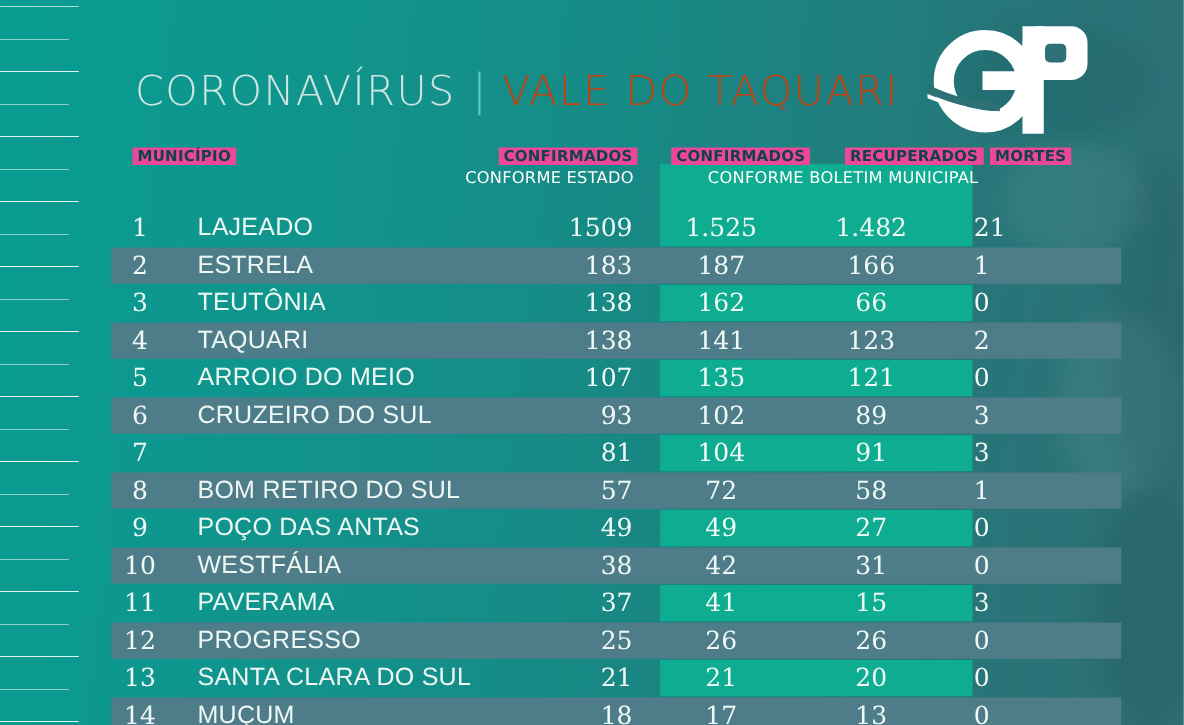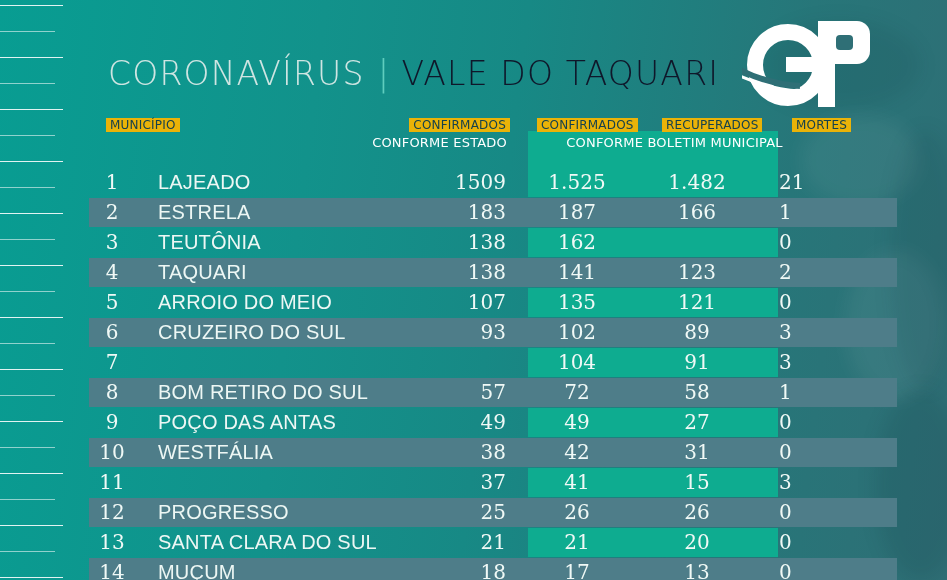--- a/index.html
+++ b/index.html
@@ -24,36 +24,36 @@
   .lines-b { top:31px; height:549px; width:55px;
     background:repeating-linear-gradient(to bottom, rgba(255,255,255,0.55) 0 1px, transparent 1px 52px); }
 
   
   .title {
     position:absolute; left:108px; top:53px; white-space:nowrap;
     font-family:"DejaVu Sans", sans-serif; font-weight:200;
     font-size:33px; letter-spacing:1.2px; color:#CFE5E2;
   }
   .title .sep { color:#5FCDBE; font-weight:100; font-size:35px; margin:0 11px 0 13px; }
-  .title .region { color:#0f172a; }
+  .title .region { color:#c2410c; }
 
   
   .logo { position:absolute; left:742px; top:16px; }
 
   
   .chip {
     position:absolute; top:118px; height:14px; line-height:14px;
-    background:#eab308; color:#15414D; font-weight:normal; font-size:12px;
+    background:#ec4899; color:#15414D; font-weight:bold; font-size:12px;
     font-family:"DejaVu Sans", sans-serif; letter-spacing:0.2px; padding:0 4px;
     white-space:nowrap;
   }
   .chip-municipio    { left:106px; }
   .chip-conf-estado  { right:437px; }
   .chip-conf-mun     { left:537px; }
-  .chip-recuperados  { left:662px; }
+  .chip-recuperados  { left:676px; }
   .chip-mortes       { left:792px; }
 
   .sub {
     position:absolute; top:135px; color:#FFFFFF; font-weight:normal; font-size:13px;
     font-family:"DejaVu Sans", sans-serif; letter-spacing:0.2px; white-space:nowrap;
   }
   .sub-estado    { right:440px; text-align:right; }
   .sub-municipal { left:528px; width:293px; text-align:center; }
 
   .green-head { position:absolute; left:528px; top:131px; width:250px; height:37px; background:#0EAC90; }
@@ -134,20 +134,21 @@
     <div class="cell mun num">187</div>
     <div class="cell recup num">166</div>
     <div class="cell mortes num">1</div>
   </div>
     <div class="row" style="top: 228px;">
     <div class="mid-bg"></div>
     <div class="cell rank num">3</div>
     <div class="cell name">TEUTÔNIA</div>
     <div class="cell estado num">138</div>
     <div class="cell mun num">162</div>
+    <div class="cell recup num">66</div>
     <div class="cell mortes num">0</div>
   </div>
     <div class="row stripe" style="top: 258px;">
 
     <div class="cell rank num">4</div>
     <div class="cell name">TAQUARI</div>
     <div class="cell estado num">138</div>
     <div class="cell mun num">141</div>
     <div class="cell recup num">123</div>
     <div class="cell mortes num">2</div>
@@ -166,20 +167,21 @@
     <div class="cell rank num">6</div>
     <div class="cell name">CRUZEIRO DO SUL</div>
     <div class="cell estado num">93</div>
     <div class="cell mun num">102</div>
     <div class="cell recup num">89</div>
     <div class="cell mortes num">3</div>
   </div>
     <div class="row" style="top: 348px;">
     <div class="mid-bg"></div>
     <div class="cell rank num">7</div>
+    <div class="cell estado num">81</div>
     <div class="cell mun num">104</div>
     <div class="cell recup num">91</div>
     <div class="cell mortes num">3</div>
   </div>
     <div class="row stripe" style="top: 378px;">
 
     <div class="cell rank num">8</div>
     <div class="cell name">BOM RETIRO DO SUL</div>
     <div class="cell estado num">57</div>
     <div class="cell mun num">72</div>
@@ -200,20 +202,21 @@
     <div class="cell rank num">10</div>
     <div class="cell name">WESTFÁLIA</div>
     <div class="cell estado num">38</div>
     <div class="cell mun num">42</div>
     <div class="cell recup num">31</div>
     <div class="cell mortes num">0</div>
   </div>
     <div class="row" style="top: 468px;">
     <div class="mid-bg"></div>
     <div class="cell rank num">11</div>
+    <div class="cell name">PAVERAMA</div>
     <div class="cell estado num">37</div>
     <div class="cell mun num">41</div>
     <div class="cell recup num">15</div>
     <div class="cell mortes num">3</div>
   </div>
     <div class="row stripe" style="top: 498px;">
 
     <div class="cell rank num">12</div>
     <div class="cell name">PROGRESSO</div>
     <div class="cell estado num">25</div>

